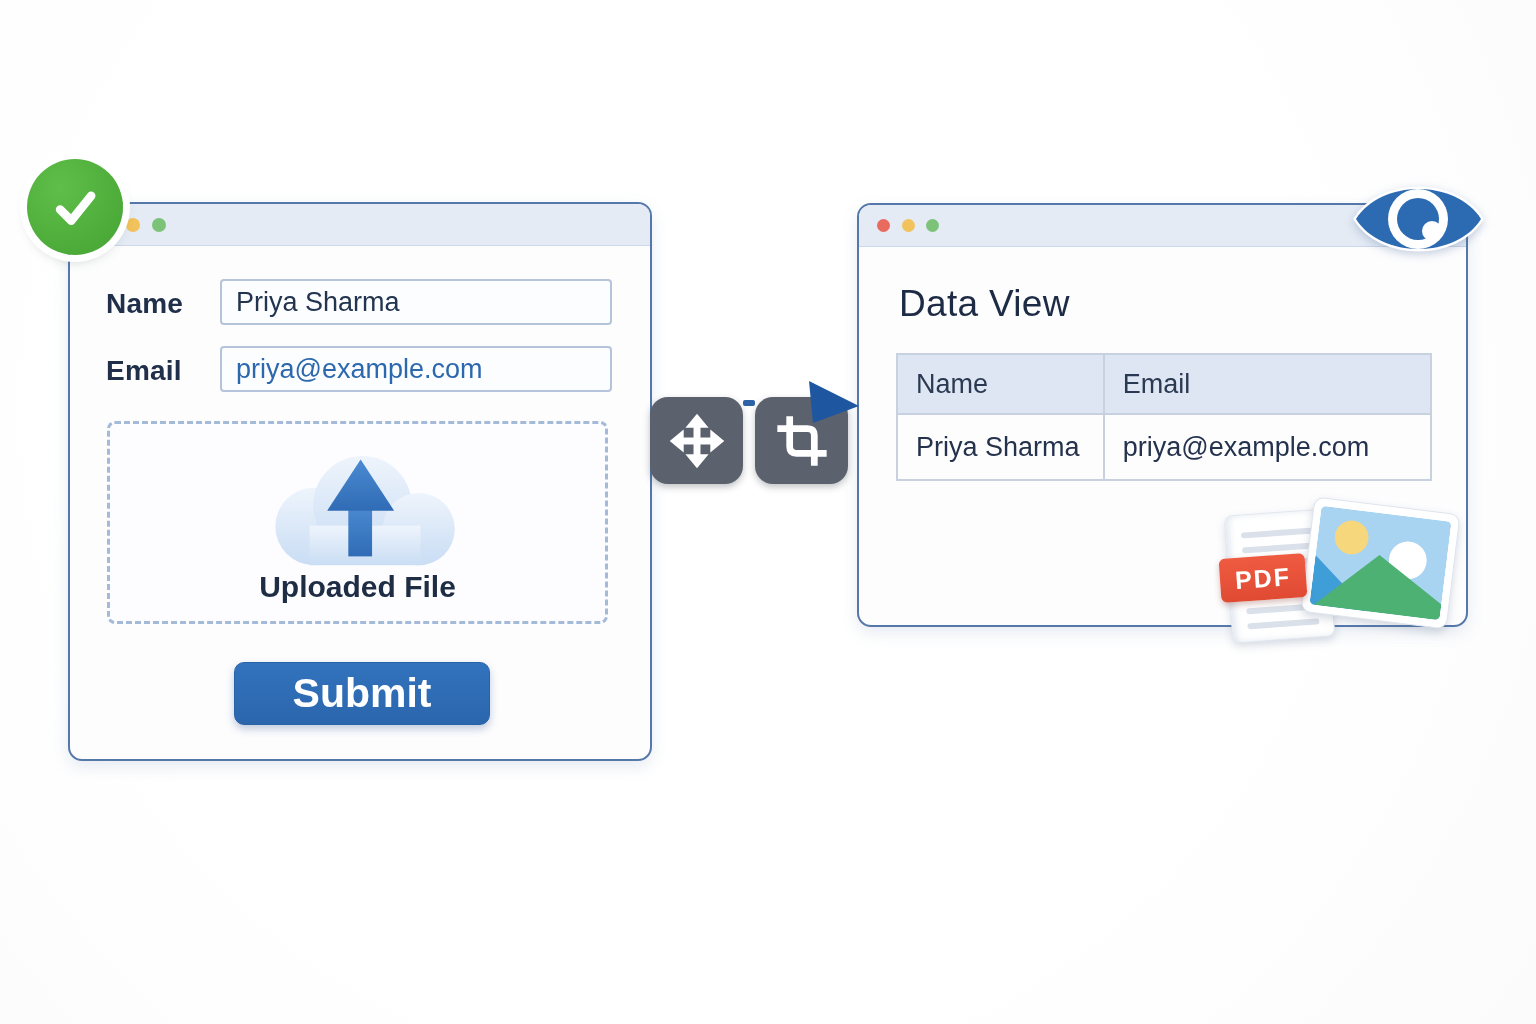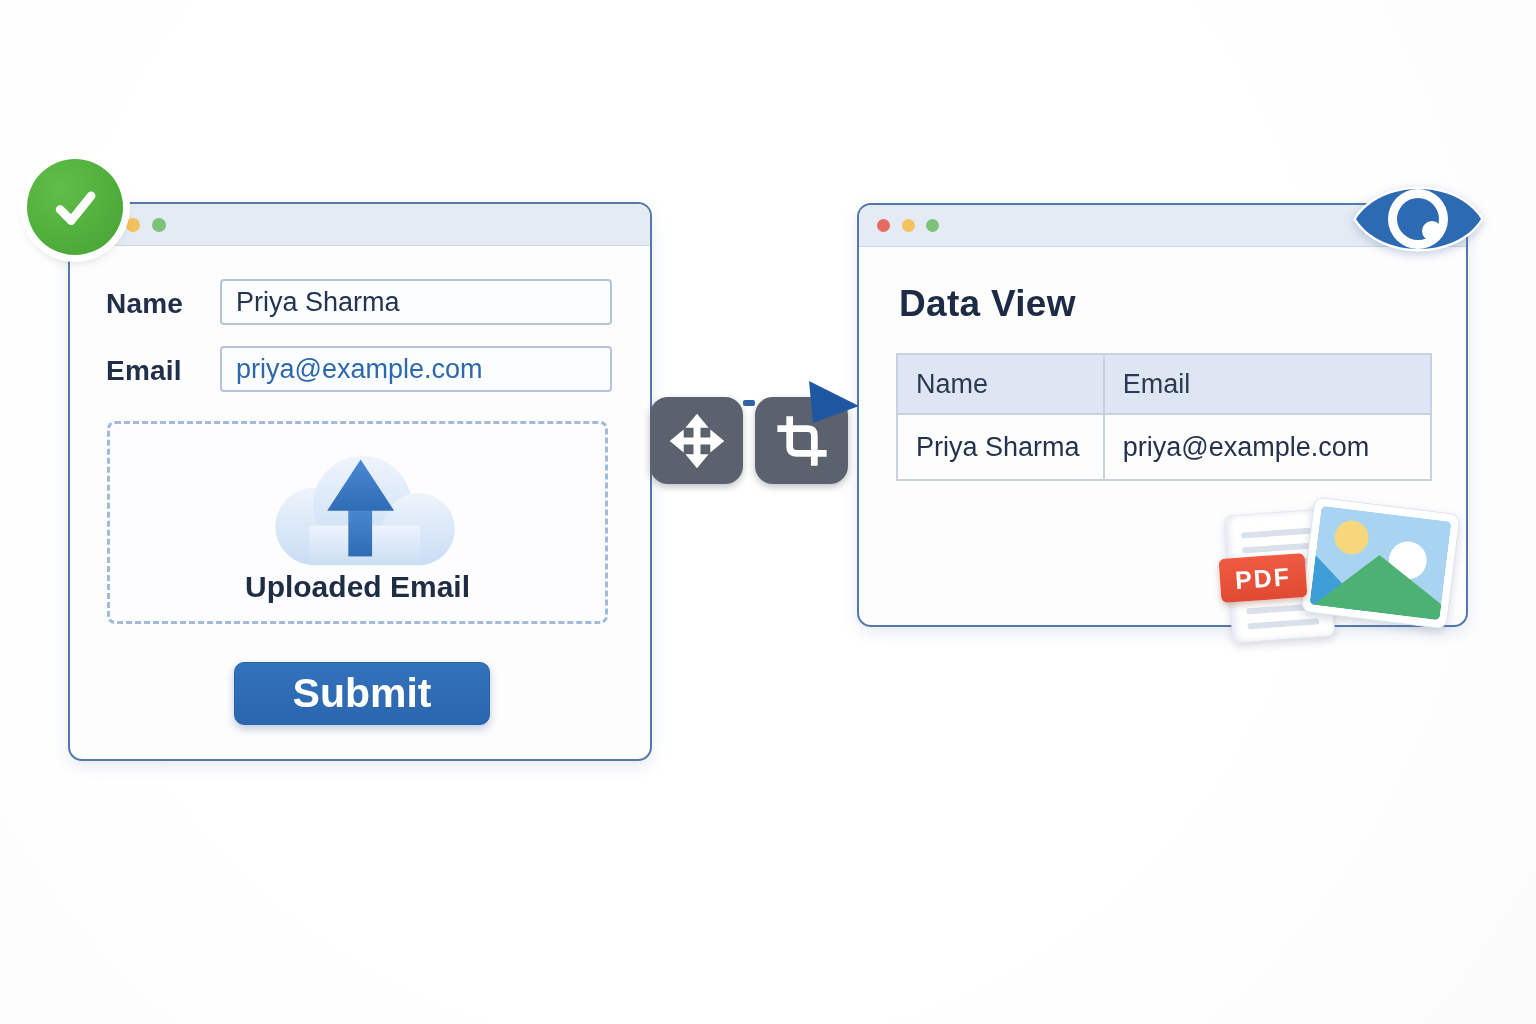--- a/index.html
+++ b/index.html
@@ -102,21 +102,21 @@
   .flow-arrow { position:absolute; left:806px; top:378px; z-index:5; }
 
   
   #data-view-window { left:857px; top:203px; width:611px; height:424px; }
   #data-view-window .dot-red    { left:18px; width:13px; height:13px; }
   #data-view-window .dot-yellow { left:43px; width:13px; height:13px; }
   #data-view-window .dot-green  { left:67px; width:13px; height:13px; }
 
   .dv-title {
     position:absolute; left:40px; top:78px;
-    font-size:37px; font-weight:700; color:#1d2b45; letter-spacing:0.3px;
+    font-size:37px; font-weight:400; color:#1d2b45; letter-spacing:0.3px;
   }
   .dv-table {
     position:absolute; left:37px; top:148px; width:536px;
     border-collapse:collapse;
     font-size:27px;
   }
   .dv-table th, .dv-table td {
     border:2px solid #c7d1df;
     text-align:left; padding:0 0 0 18px;
   }
@@ -200,21 +200,21 @@
           <g fill="url(#cg)">
             <circle cx="75" cy="96" r="44"></circle>
             <circle cx="130" cy="72" r="56"></circle>
             <circle cx="194" cy="99" r="41"></circle>
             <rect x="70" y="95" width="126" height="45"></rect>
           </g>
           <rect x="114" y="72" width="27" height="58" fill="url(#ag)"></rect>
           <polygon points="128,20 90,78 166,78" fill="url(#ag)"></polygon>
         </svg>
       </div>
-      <div class="upload-label">Uploaded Email</div>
+      <div class="upload-label">Uploaded File</div>
     </div>
 
     <button class="submit-btn">Submit</button>
   </div>
 
   <div class="flow-dash"></div>
 
   <div class="tool-square" id="move-tool">
     <svg width="58" height="58" viewBox="0 0 100 100" fill="#ffffff">
       <polygon points="50,3 30,27 70,27"></polygon>

